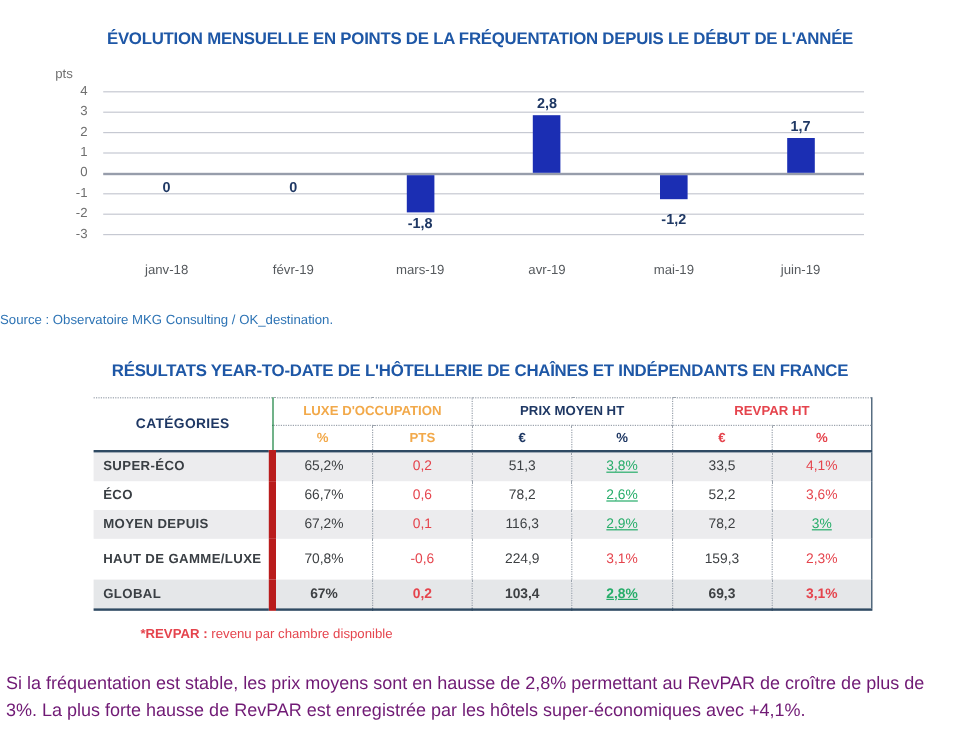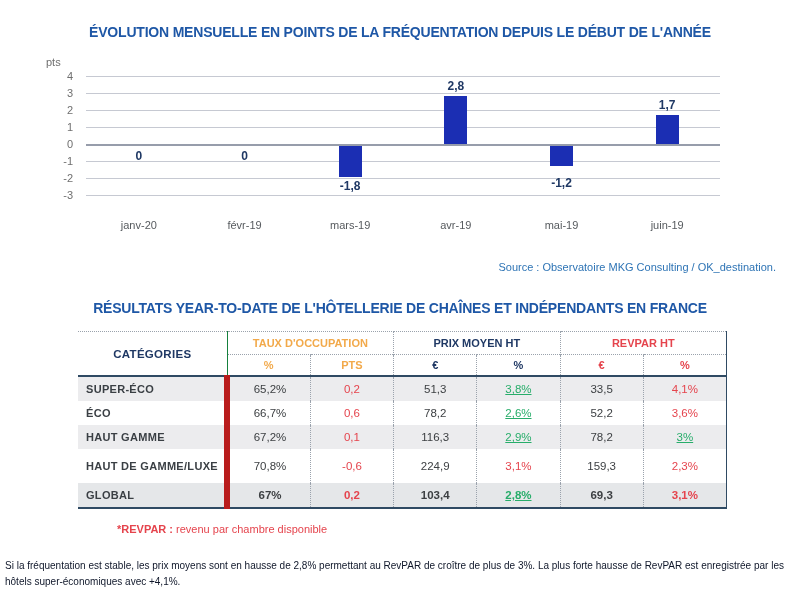--- a/index.html
+++ b/index.html
@@ -25,21 +25,21 @@
   .yaxis .tick{position:absolute;right:13px;transform:translateY(-50%);font-size:11px;color:var(--tick);}
   .plot{position:relative;flex:1;}
   .gridline{position:absolute;left:0;right:0;height:1px;background:var(--grid);}
   .gridline.zero{height:2px;background:var(--grid-zero);}
   .bar{position:absolute;width:23px;background:var(--bar-blue);}
   .bar-label{position:absolute;width:100%;text-align:center;font-size:12px;font-weight:bold;color:var(--label-navy);}
   .slot{position:absolute;top:0;bottom:0;}
   .months{display:flex;margin:24px 80px 0 86px;}
   .months span{flex:1;text-align:center;font-size:11px;color:var(--month);}
 
-  .source{font-size:11px;color:var(--source-blue);text-align:right;margin:30px 24px 0 0;}
+  .source{font-size:11px;color:var(--source-blue);text-align:left;margin:30px 24px 0 0;}
 
   .tbl-wrap{margin:15px 73px 0 78px;}
   table{width:100%;border-collapse:collapse;table-layout:fixed;}
   col.c-cat{width:23%;}
   thead th{font-size:11px;font-weight:bold;padding:5px 4px;text-align:center;}
   thead tr.grp-row th{border-top:1px dotted var(--tbl-dot);}
   th.cat-h{color:var(--label-navy);font-size:11.5px;letter-spacing:.3px;border-right:1px solid #15803d;}
   .hd-orange{color:var(--orange);}
   .hd-navy{color:var(--label-navy);}
   .hd-red{color:var(--red);}
@@ -54,21 +54,21 @@
   tbody tr:nth-child(odd){background:var(--stripe);}
   tbody tr:nth-child(4) td{padding-top:11px;padding-bottom:11px;}
   tbody tr:last-child{background:var(--stripe-global);}
   tbody tr:last-child td{font-weight:bold;}
   .c-dark{color:var(--dark);}
   .c-red{color:var(--red);}
   .c-green{color:var(--green);text-decoration:underline;}
 
   .footnote{margin:14px 0 0 117px;font-size:11px;color:var(--red);}
   .footnote b{font-weight:bold;}
-  .commentary{margin:23px 5px 0 5px;font-size:10px;color:#0f172a;line-height:1.55;}
+  .commentary{margin:23px 5px 0 5px;font-size:15px;color:#701a75;line-height:1.55;}
 </style>
 </head>
 <body>
 
 <div class="page">
 
   <h1 class="main-title title-1">ÉVOLUTION MENSUELLE EN POINTS DE LA FRÉQUENTATION DEPUIS LE DÉBUT DE L'ANNÉE</h1>
 
   <div>
     <div class="pts-label">pts</div>
@@ -110,21 +110,21 @@
             <div class="bar" style="left: calc(50% - 11.5px); top: 70px; height: 20.4px;"></div>
             <div class="bar-label" style="top: 100px;">-1,2</div>
           </div>
           <div class="slot" style="left: 83.3333%; width: 16.6667%;">
             <div class="bar" style="left: calc(50% - 11.5px); top: 39.1px; height: 28.9px;"></div>
             <div class="bar-label" style="top: 22.1px;">1,7</div>
           </div>
         </div>
     </div>
     <div class="months" id="months">
-        <span>janv-20</span>
+        <span>janv-18</span>
         <span>févr-19</span>
         <span>mars-19</span>
         <span>avr-19</span>
         <span>mai-19</span>
         <span>juin-19</span>
       </div>
   </div>
 
   <div class="source">Source : Observatoire MKG Consulting / OK_destination.</div>
 
@@ -137,21 +137,21 @@
           <col>
           <col>
           <col>
           <col>
           <col>
           <col>
       </colgroup>
       <thead>
         <tr class="grp-row">
           <th rowspan="2" class="cat-h">CATÉGORIES</th>
-          <th colspan="2" class="hd-orange v-dot">TAUX D'OCCUPATION</th>
+          <th colspan="2" class="hd-orange v-dot">LUXE D'OCCUPATION</th>
           <th colspan="2" class="hd-navy v-dot">PRIX MOYEN HT</th>
           <th colspan="2" class="hd-red v-dot v-edge">REVPAR HT</th>
         </tr>
         <tr class="sub-row">
           <th class="hd-orange v-dot">%</th>
           <th class="hd-orange v-dot">PTS</th>
           <th class="hd-navy v-dot">€</th>
           <th class="hd-navy v-dot">%</th>
           <th class="hd-red v-dot">€</th>
           <th class="hd-red v-dot v-edge">%</th>
@@ -170,21 +170,21 @@
           <tr>
             <td class="cat">ÉCO</td>
             <td class="v-dot c-dark">66,7%</td>
             <td class="v-dot c-red">0,6</td>
             <td class="v-dot c-dark">78,2</td>
             <td class="v-dot c-green">2,6%</td>
             <td class="v-dot c-dark">52,2</td>
             <td class="v-dot c-red v-edge">3,6%</td>
           </tr>
           <tr>
-            <td class="cat">HAUT GAMME</td>
+            <td class="cat">MOYEN DEPUIS</td>
             <td class="v-dot c-dark">67,2%</td>
             <td class="v-dot c-red">0,1</td>
             <td class="v-dot c-dark">116,3</td>
             <td class="v-dot c-green">2,9%</td>
             <td class="v-dot c-dark">78,2</td>
             <td class="v-dot c-green v-edge">3%</td>
           </tr>
           <tr>
             <td class="cat">HAUT DE GAMME/LUXE</td>
             <td class="v-dot c-dark">70,8%</td>

